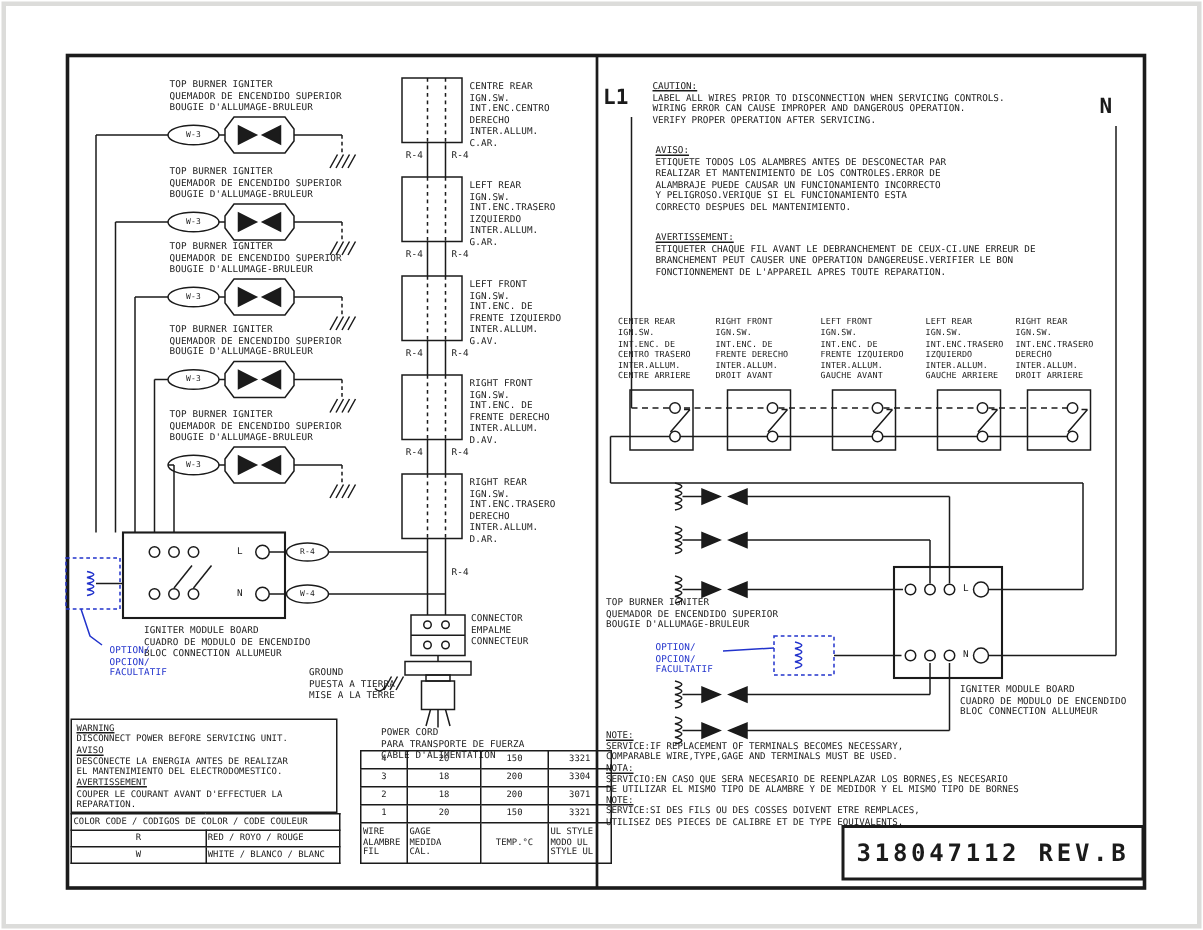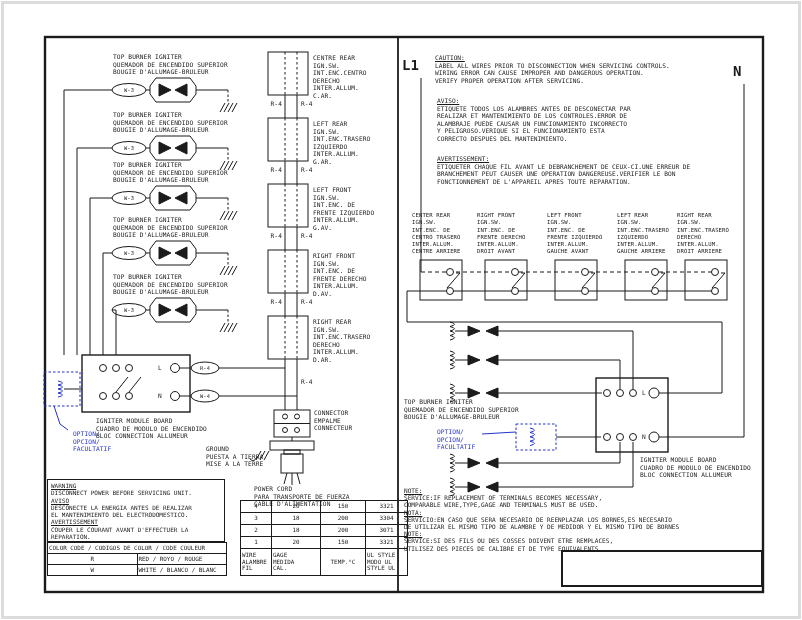--- a/index.html
+++ b/index.html
@@ -491,14 +491,15 @@
   <span class="b">SERVICE:IF REPLACEMENT OF TERMINALS BECOMES NECESSARY,
 COMPARABLE WIRE,TYPE,GAGE AND TERMINALS MUST BE USED.</span>
   <span class="u">NOTA:</span>
   <span class="b">SERVICIO:EN CASO QUE SERA NECESARIO DE REENPLAZAR LOS BORNES,ES NECESARIO
 DE UTILIZAR EL MISMO TIPO DE ALAMBRE Y DE MEDIDOR Y EL MISMO TIPO DE BORNES</span>
   <span class="u">NOTE:</span>
   <span class="b">SERVICE:SI DES FILS OU DES COSSES DOIVENT ETRE REMPLACES,
 UTILISEZ DES PIECES DE CALIBRE ET DE TYPE EQUIVALENTS.</span>
 </div>
 
+<div class="t pn" style="left:562px;top:558px;width:200px;">318047112 REV.B</div>
 
 </div>
 
 </body></html>

